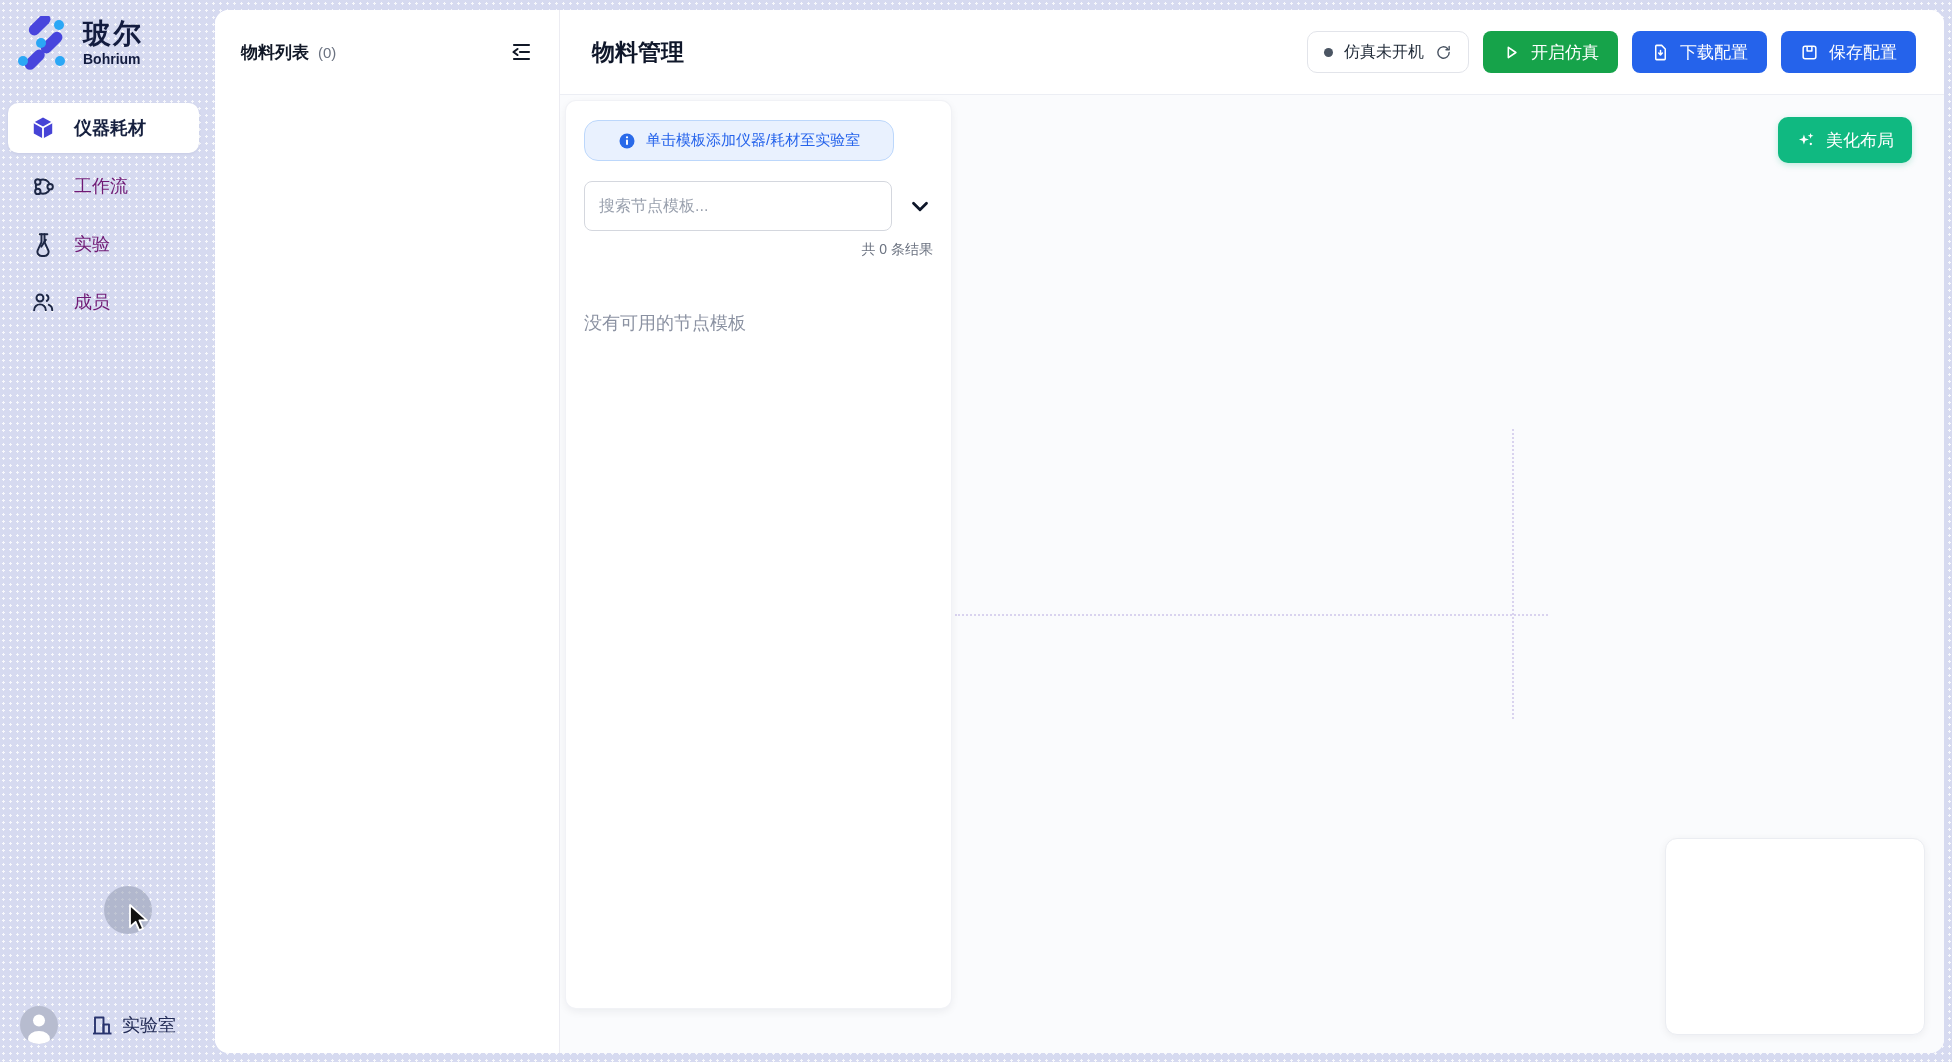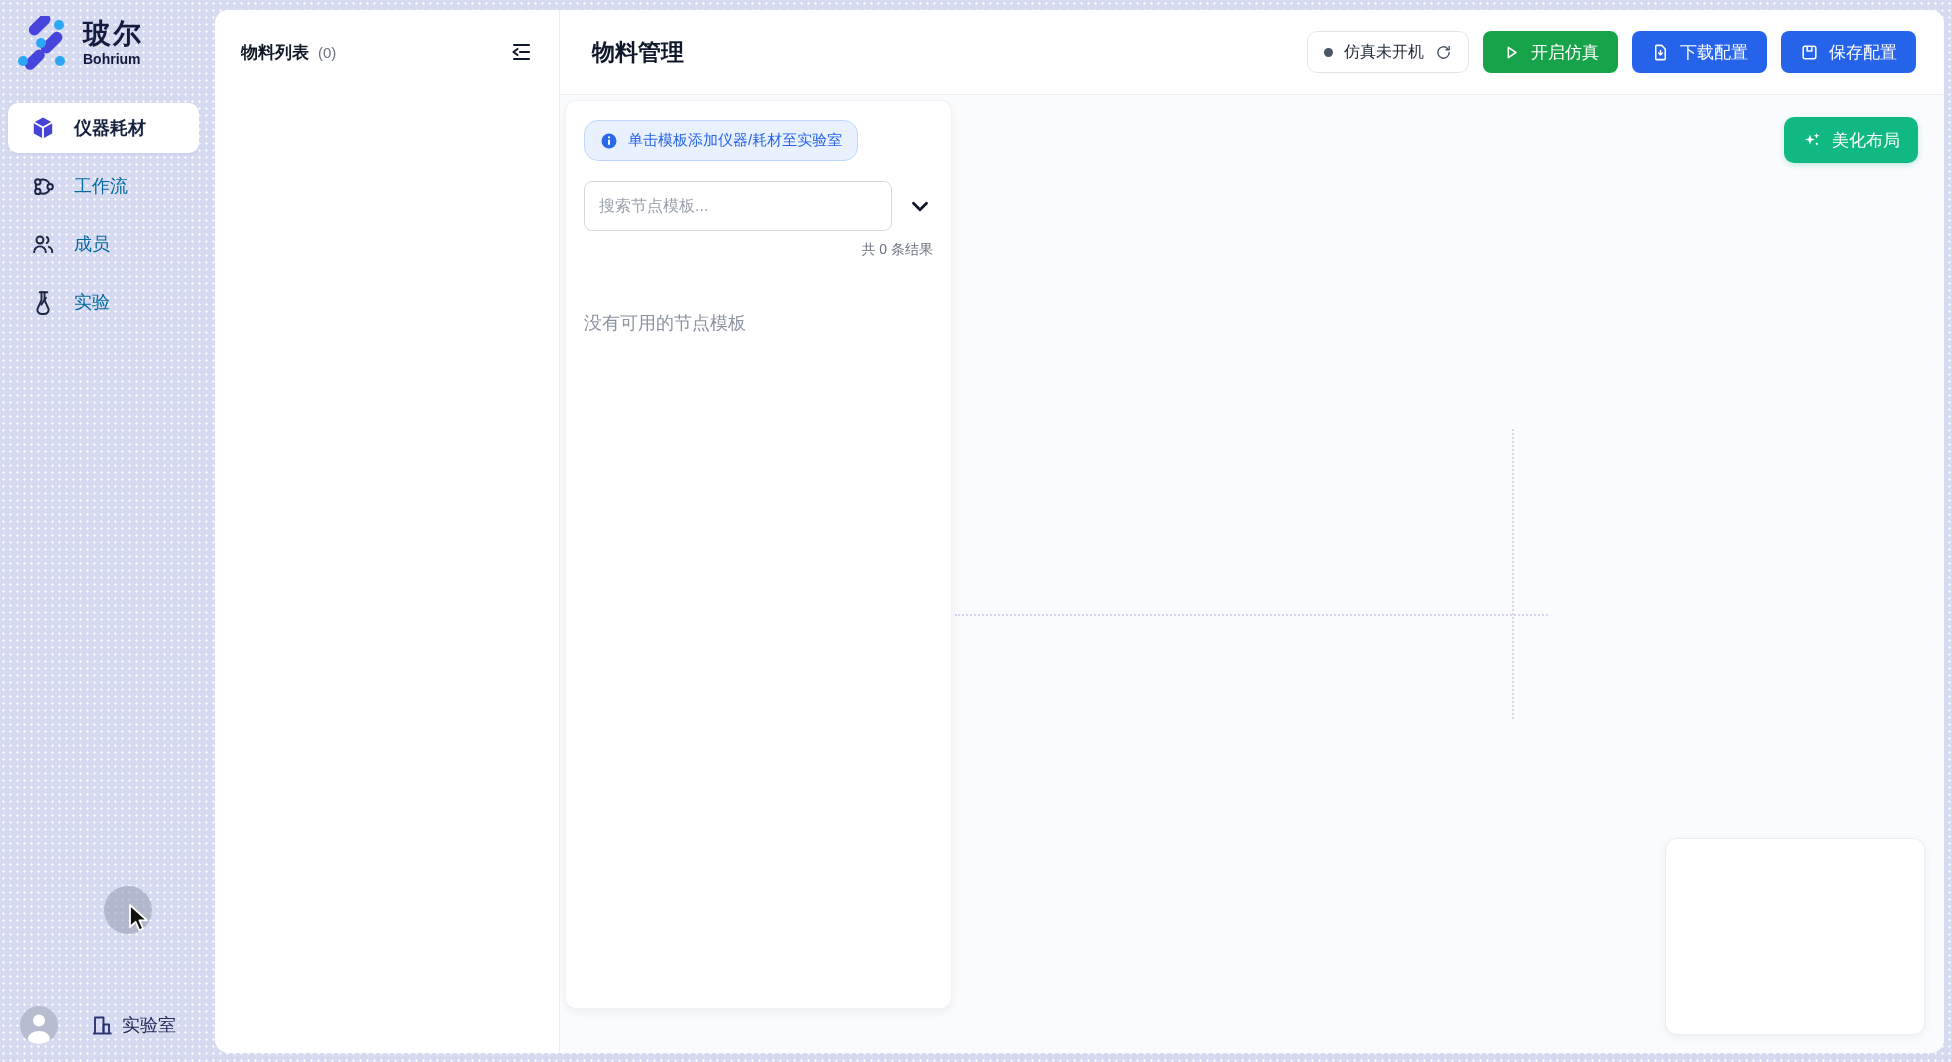--- a/index.html
+++ b/index.html
@@ -14,21 +14,21 @@
   }
 
   
   .sidebar { position:absolute; left:0; top:0; width:215px; height:100%; }
   .logo-row { position:absolute; left:15px; top:16px; display:flex; align-items:center; gap:14px; }
   .logo-mark { width:54px; height:54px; display:block; }
   .logo-text .zh { font-size:28px; font-weight:bold; color:#131c3f; letter-spacing:2px; line-height:1.1; }
   .logo-text .en { font-size:14px; font-weight:bold; color:#131c3f; margin-top:2px; }
   .menu { position:absolute; top:103px; left:8px; right:16px; }
   .menu-item { height:50px; margin-bottom:8px; display:flex; align-items:center; gap:18px;
-               padding-left:22px; border-radius:10px; font-size:18px; color:#0369a1; cursor:pointer; }
+               padding-left:22px; border-radius:10px; font-size:18px; color:#701a75; cursor:pointer; }
   .menu-item.active { background:#ffffff; box-shadow:0 1px 3px rgba(30,41,90,.08); font-weight:bold; color:#16203f; }
   .menu-item .mi { width:26px; height:26px; flex:0 0 26px; }
   .sidebar-footer { position:absolute; left:20px; bottom:18px; display:flex; align-items:center; }
   .avatar { width:38px; height:38px; border-radius:50%; background:#b7bccf; position:relative; overflow:hidden; }
   .lab-link { display:flex; align-items:center; gap:8px; margin-left:32px; font-size:18px; color:#222b55; cursor:pointer; }
 
   
   .card { position:absolute; left:215px; top:10px; right:8px; bottom:9px; background:#fff;
           border-radius:14px; overflow:hidden; display:flex; }
 
@@ -54,32 +54,32 @@
   .btn-blue  { background:#2563eb; }
 
   .canvas { flex:1; position:relative; background:#fafbfd; min-width:0; }
   .guide-h { position:absolute; left:395px; top:519px; width:593px; border-top:2px dotted #d9d3ef; }
   .guide-v { position:absolute; left:952px; top:334px; height:290px; border-left:2px dotted #d9d3ef; }
 
   .template-panel { position:absolute; left:6px; top:6px; width:385px; bottom:45px;
                     background:#fff; border-radius:10px; padding:19px 18px;
                     box-shadow:0 0 0 1px #f1f2f6, 0 3px 10px rgba(15,23,42,.07); }
   .info-banner { display:inline-flex; align-items:center; gap:10px; background:#e9f1fe;
-                 border:1px solid #bcd7fb; border-radius:14px; padding:10px 15px;
+                 border:1px solid #bcd7fb; border-radius:14px; padding:10px 33px;
                  color:#2563eb; font-size:15px; }
   .search-row { margin-top:20px; display:flex; align-items:center; }
   .search-input { width:308px; height:50px; border:1px solid #d4d7de; border-radius:8px;
                   padding:0 14px; font-size:16px; color:#111827; outline:none;
                   font-family:"Liberation Sans", sans-serif; background:#fff; }
   .search-input::placeholder { color:#9aa1ae; }
   .chev-btn { margin-left:auto; width:26px; height:26px; cursor:pointer; }
   .result-count { margin-top:10px; text-align:right; font-size:14px; color:#6b7280; }
   .empty-text { margin-top:52px; text-align:left; font-size:18px; color:#8b92a2; }
 
-  .beautify-btn { position:absolute; top:22px; right:26px; height:46px; display:flex; align-items:center;
+  .beautify-btn { position:absolute; top:22px; right:32px; height:46px; display:flex; align-items:center;
                   gap:10px; padding:0 18px; background:#10b981; border:none; border-radius:10px;
                   color:#fff; font-size:17px; font-weight:500; cursor:pointer;
                   box-shadow:0 2px 6px rgba(16,185,129,.25); font-family:"Liberation Sans", sans-serif; }
   .minimap { position:absolute; right:19px; bottom:18px; width:260px; height:197px; background:#fff;
              border:1px solid #ebedf2; border-radius:12px; box-shadow:0 2px 8px rgba(15,23,42,.06); }
 
   
   .click-ripple { position:absolute; left:104px; top:886px; width:48px; height:48px; border-radius:50%;
                   background:rgba(148,155,177,.55); }
   .cursor { position:absolute; left:126px; top:903px; }
@@ -115,35 +115,35 @@
     <div class="menu-item">
       <svg class="mi" viewBox="0 0 24 24" fill="none" stroke="#1d2745" stroke-width="1.8">
         <circle cx="12" cy="12.6" r="6.6"></circle>
         <circle cx="7.2" cy="8.3" r="2.5" fill="#d6daf0"></circle>
         <circle cx="7.2" cy="17" r="2.5" fill="#d6daf0"></circle>
         <circle cx="18.6" cy="12.6" r="2.5" fill="#d6daf0"></circle>
       </svg>
       <span>工作流</span>
     </div>
     <div class="menu-item">
+      <svg class="mi" viewBox="0 0 24 24" fill="none" stroke="#1d2745" stroke-width="1.8" stroke-linecap="round" stroke-linejoin="round">
+        <path d="M9 3h7"></path>
+        <path d="M10.6 3v7.2l-3.4 7.4a3.9 3.9 0 0 0 3.6 5.5h2.4a3.9 3.9 0 0 0 3.6-5.5L13.4 10.2V3"></path>
+        <path d="M14.6 8.2l-4.2 6.2"></path>
+      </svg>
+      <span>实验</span>
+    </div>
+    <div class="menu-item">
       <svg class="mi" viewBox="0 0 24 24" fill="none" stroke="#1d2745" stroke-width="1.8" stroke-linecap="round">
         <circle cx="9.2" cy="8.3" r="3.2"></circle>
         <path d="M3.8 19.5c0-3.1 2.5-5.3 5.4-5.3s5.4 2.2 5.4 5.3"></path>
         <path d="M15.6 5.6a3.2 3.2 0 0 1 0 5.4"></path>
         <path d="M17.4 14.6c2 .7 3.1 2.5 3.1 4.9"></path>
       </svg>
       <span>成员</span>
-    </div>
-    <div class="menu-item">
-      <svg class="mi" viewBox="0 0 24 24" fill="none" stroke="#1d2745" stroke-width="1.8" stroke-linecap="round" stroke-linejoin="round">
-        <path d="M9 3h7"></path>
-        <path d="M10.6 3v7.2l-3.4 7.4a3.9 3.9 0 0 0 3.6 5.5h2.4a3.9 3.9 0 0 0 3.6-5.5L13.4 10.2V3"></path>
-        <path d="M14.6 8.2l-4.2 6.2"></path>
-      </svg>
-      <span>实验</span>
     </div>
   </div>
 
   <div class="sidebar-footer">
     <div class="avatar">
       <svg viewBox="0 0 38 38" width="38" height="38">
         <circle cx="19" cy="14.5" r="6" fill="#fff"></circle>
         <ellipse cx="19" cy="33" rx="11" ry="8" fill="#fff"></ellipse>
       </svg>
     </div>

